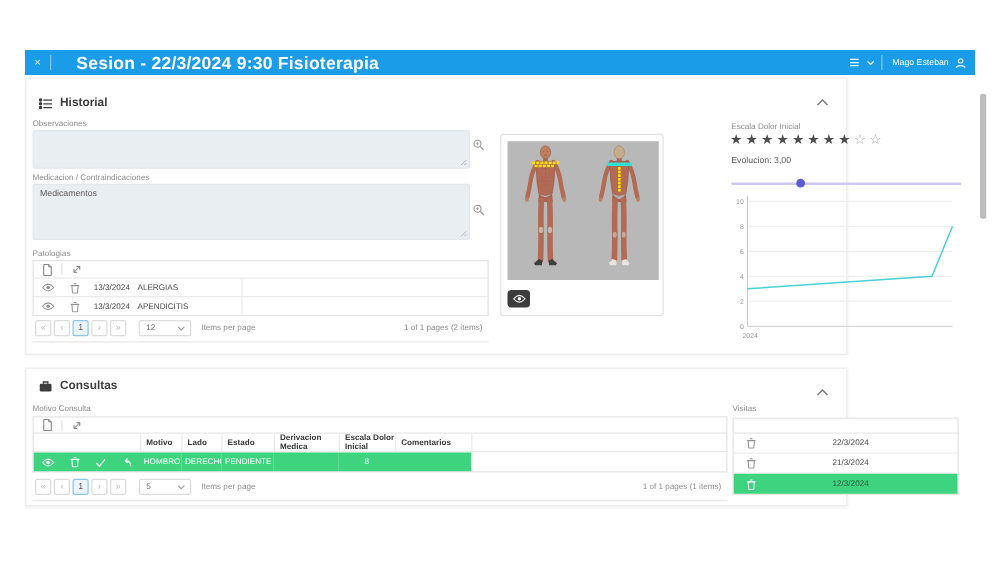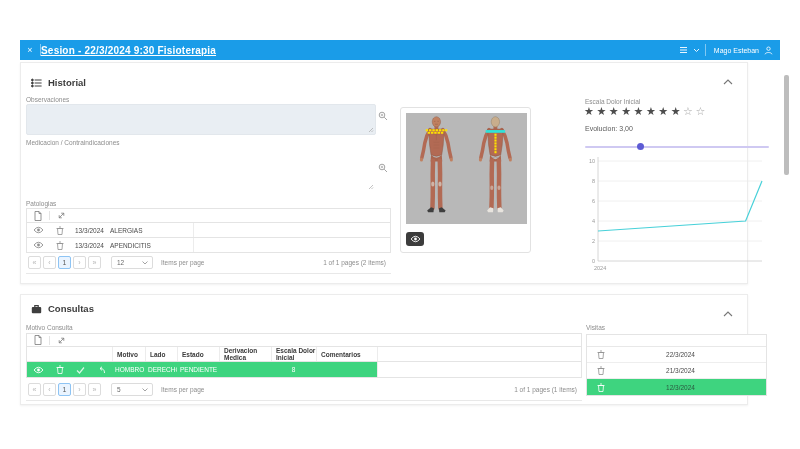--- a/index.html
+++ b/index.html
@@ -5,27 +5,27 @@
   * { margin:0; padding:0; box-sizing:border-box; }
   html,body { width:800px; height:449px; background:#fff; font-family:"Liberation Sans", sans-serif; overflow:hidden; }
   .page { position:relative; width:800px; height:449px; background:#fff; }
 
   
   .titlebar { position:absolute; left:20px; top:40px; width:760px; height:20px;
     background:#1a9ce8; display:flex; align-items:center; color:#fff; }
   .tb-close { width:20px; height:20px; background:none; border:none; color:#eaf6ff;
     font-size:9px; cursor:pointer; line-height:20px; }
   .tb-sep { width:1px; height:12px; background:rgba(255,255,255,.45); }
-  .tb-title { font-size:10px; font-weight:bold; margin-left:0; letter-spacing:.2px;text-decoration:underline; }
+  .tb-title { font-size:14px; font-weight:bold; margin-left:20px; letter-spacing:.2px; }
   .tb-right { margin-left:auto; display:flex; align-items:center; gap:5px; padding-right:7px; }
   .tb-user { font-size:7px; color:#ffffff; margin-left:3px; }
   .tb-ic { display:inline-flex; align-items:center; }
 
   
-  .card { position:absolute; left:20px; width:728px; background:#fff;
+  .card { position:absolute; left:20px; width:658px; background:#fff;
     border:1px solid #ececec; box-shadow:0 1px 2px rgba(0,0,0,.06); }
   .card1 { top:62px; height:222px; }
   .card2 { top:294px; height:111px; }
   .sec-head { position:absolute; left:10px; top:14px; display:flex; align-items:center; gap:6px; }
   .sec-title { font-size:9.5px; font-weight:bold; color:#3c3c3c; }
   .sec-chevron { position:absolute; right:14px; top:16px; cursor:pointer; }
 
   .lbl { position:absolute; font-size:6.5px; color:#8d8d8d; }
 
   
@@ -153,20 +153,21 @@
           <path d="M2.8 4h2.4M4 2.8v2.4" stroke="#9a9a9a" stroke-width=".7"></path>
         </svg>
     </button>
     <span class="ta-resize" style="left:347px; top:64px;">
       <svg width="6" height="6" viewBox="0 0 6 6">
           <path d="M5 1L1 5M5 3.5L3.5 5" stroke="#a8a8a8" stroke-width=".7"></path>
         </svg>
     </span>
 
     <span class="lbl" style="left:5px; top:76px;">Medicacion / Contraindicaciones</span>
+    <textarea class="ta" style="top: 84px; height: 45px;">Medicamentos</textarea>
     <button class="zoom-btn" style="left:357px; top:100px;">
       <svg width="10" height="10" viewBox="0 0 10 10">
           <circle cx="4" cy="4" r="2.8" fill="none" stroke="#9a9a9a" stroke-width=".9"></circle>
           <path d="M6.2 6.2L9 9" stroke="#9a9a9a" stroke-width=".9"></path>
           <path d="M2.8 4h2.4M4 2.8v2.4" stroke="#9a9a9a" stroke-width=".7"></path>
         </svg>
     </button>
     <span class="ta-resize" style="left:347px; top:121px;">
       <svg width="6" height="6" viewBox="0 0 6 6">
           <path d="M5 1L1 5M5 3.5L3.5 5" stroke="#a8a8a8" stroke-width=".7"></path>

